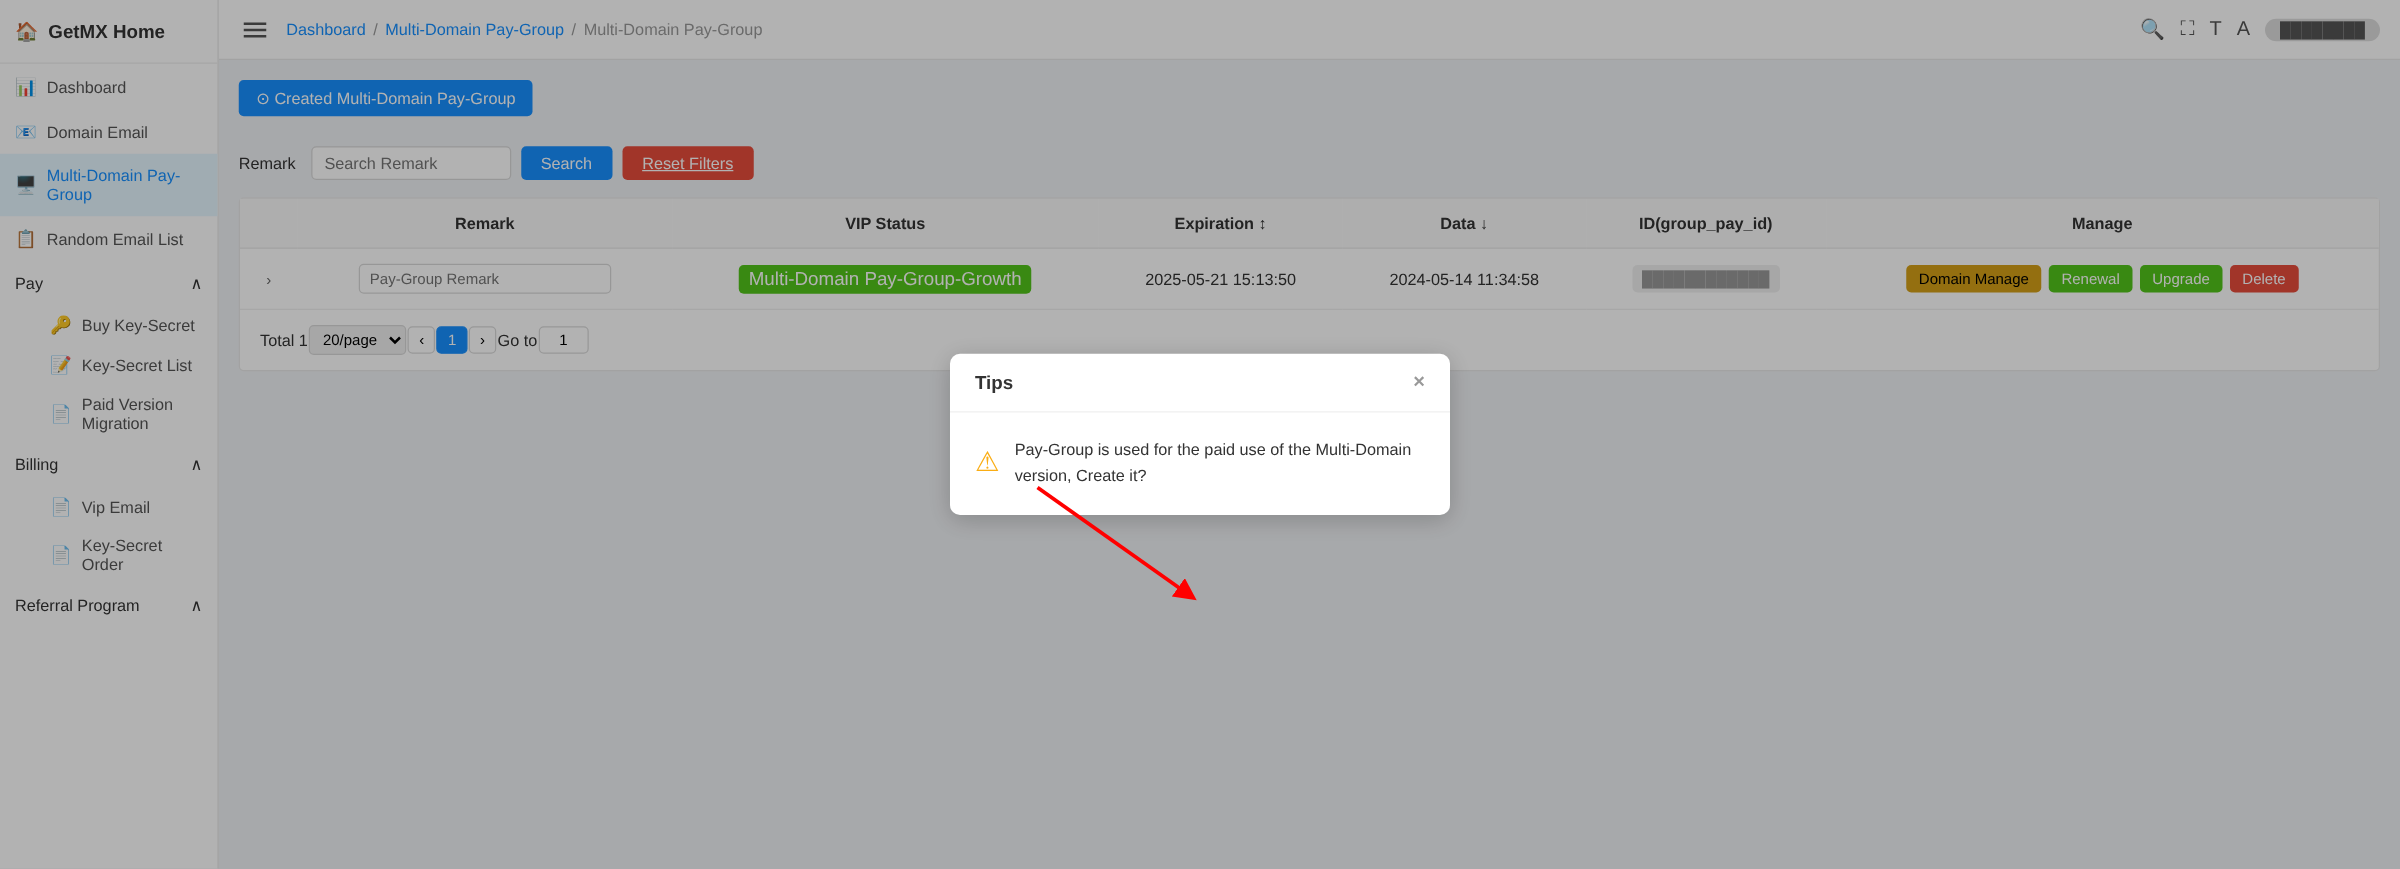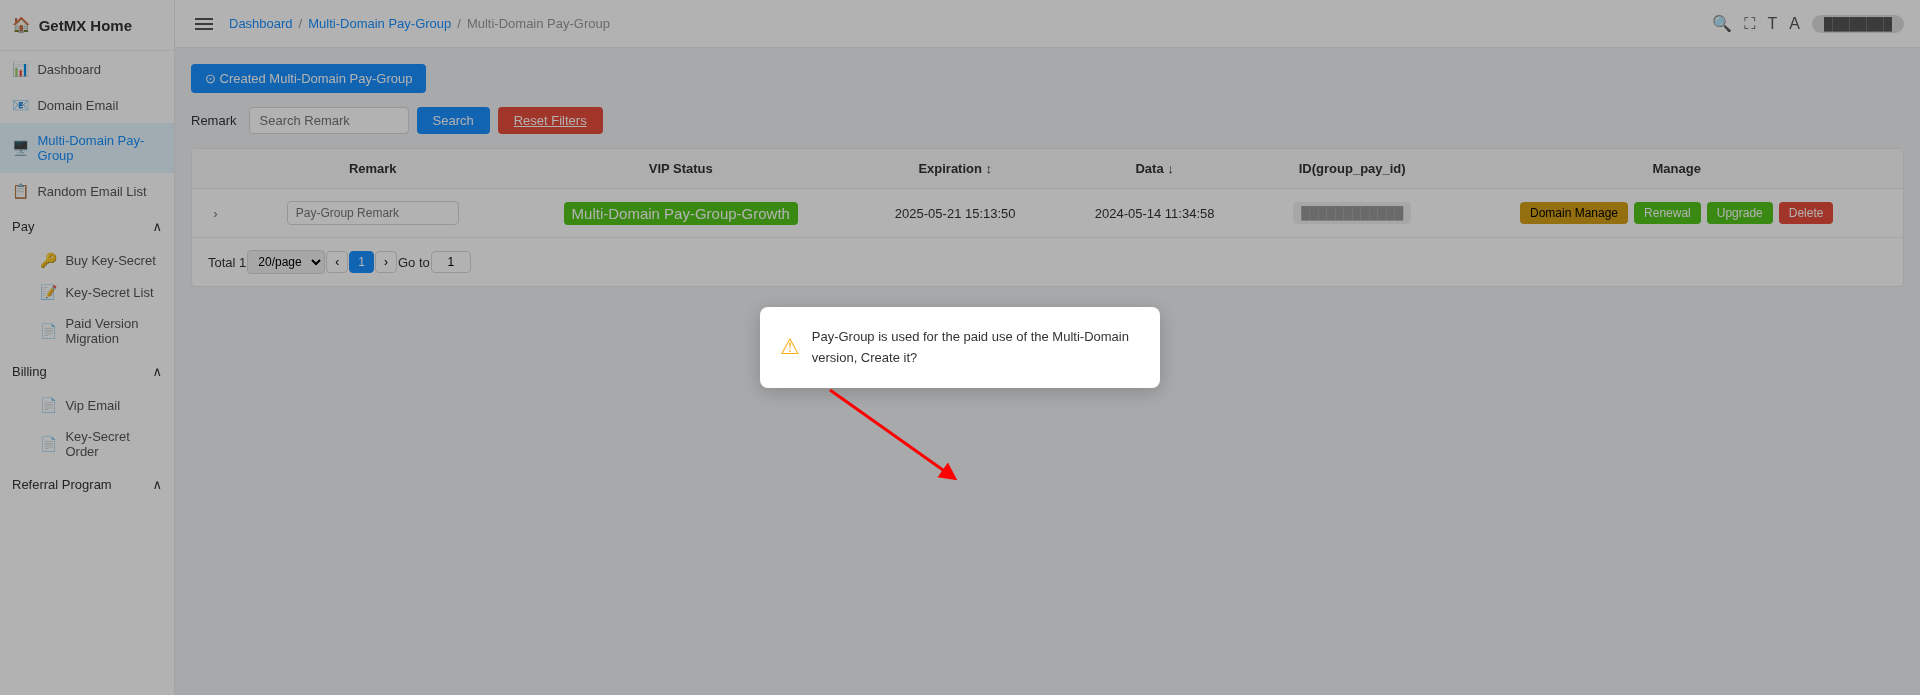--- a/index.html
+++ b/index.html
@@ -97,21 +97,21 @@
       position: relative;
     }
     .created-btn {
       background: #1890ff;
       color: #fff;
       border: none;
       border-radius: 4px;
       padding: 7px 14px;
       cursor: pointer;
       font-size: 13px;
-      margin-bottom: 14px;
+      margin-bottom: 24px;
       display: flex;
       align-items: center;
       gap: 6px;
     }
 
     
     .filter-bar {
       display: flex;
       align-items: center;
       gap: 8px;
@@ -172,21 +172,21 @@
       color: #333;
       border-bottom: 1px solid #f0f0f0;
     }
     .expand-btn { cursor: pointer; color: #666; font-size: 12px; }
     .remark-input-cell input {
       border: 1px solid #d9d9d9;
       border-radius: 4px;
       padding: 4px 8px;
       font-size: 12px;
       color: #999;
-      width: 172px;
+      width: 202px;
     }
     .tag-green {
       background: #52c41a;
       color: #fff;
       border-radius: 4px;
       padding: 3px 8px;
       font-size: 15px;
     }
     .manage-btns {
       display: flex;
@@ -499,20 +499,24 @@
         <button class="page-btn">›</button>
         <span>Go to</span>
         <input class="goto-input" type="text" value="1" style="">
       </div>
     </div>
   </div>
 </div>
 
 <div class="overlay">
   <div class="dialog">
+    <div class="dialog-header">
+      <span>Tips</span>
+      <span class="dialog-close">×</span>
+    </div>
     <div class="dialog-body">
       <span class="dialog-warning-icon">⚠</span>
       <span>Pay-Group is used for the paid use of the Multi-Domain version, Create it?</span>
     </div>
   </div>
 </div>
 
 <svg class="arrow-indicator" style="left:820px;top:380px;width:160px;height:120px;" viewBox="0 0 160 120">
   <defs>
     <marker id="arrowhead" markerWidth="8" markerHeight="8" refX="3" refY="3" orient="auto">

